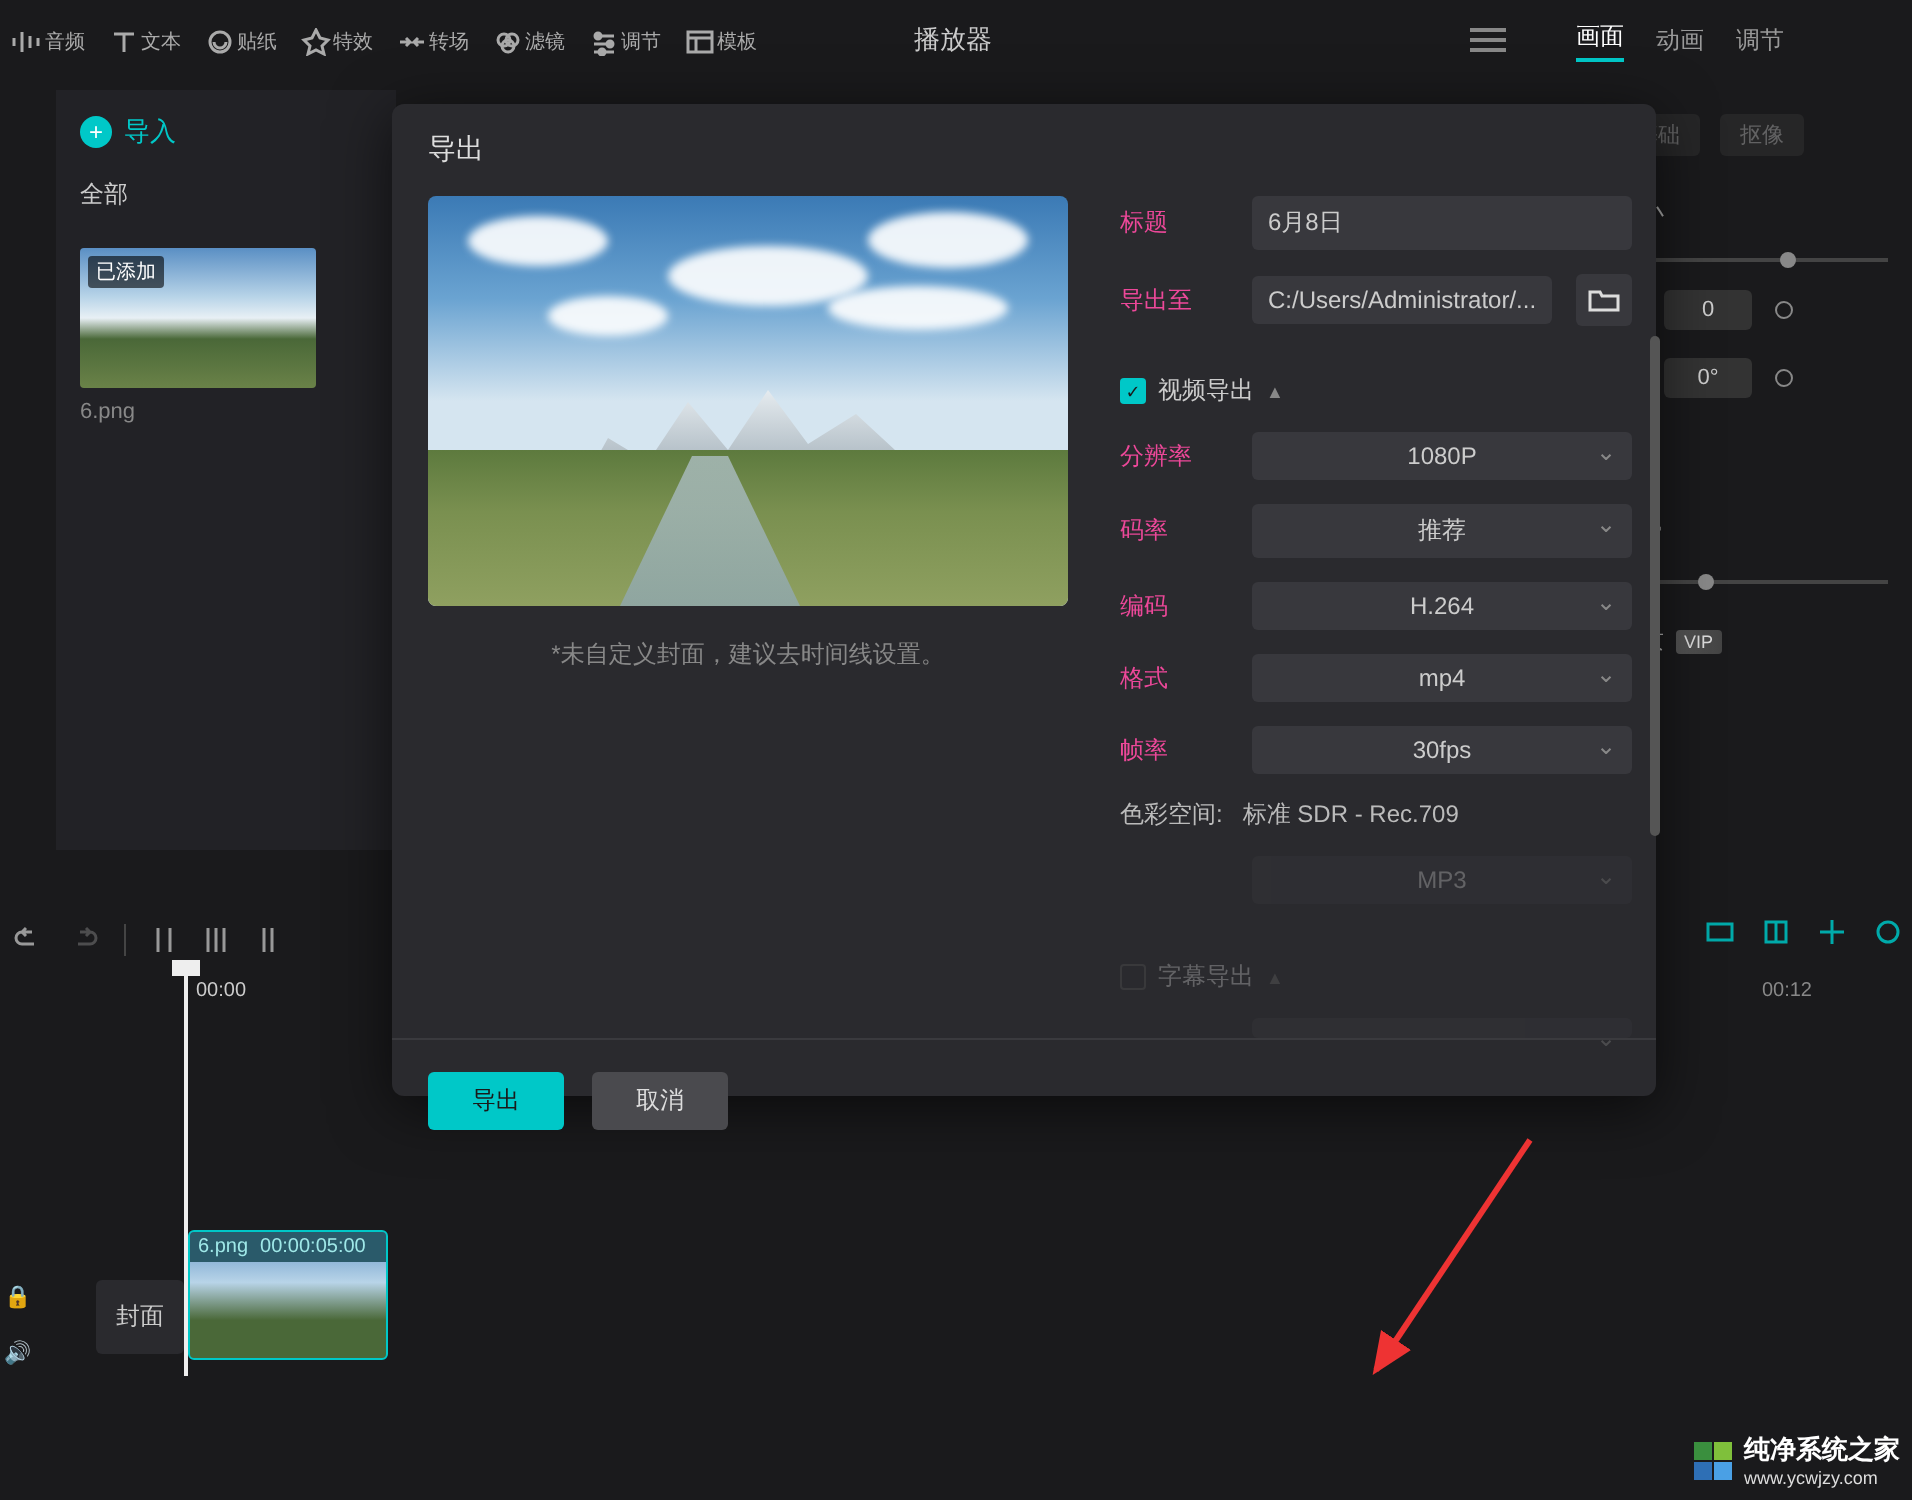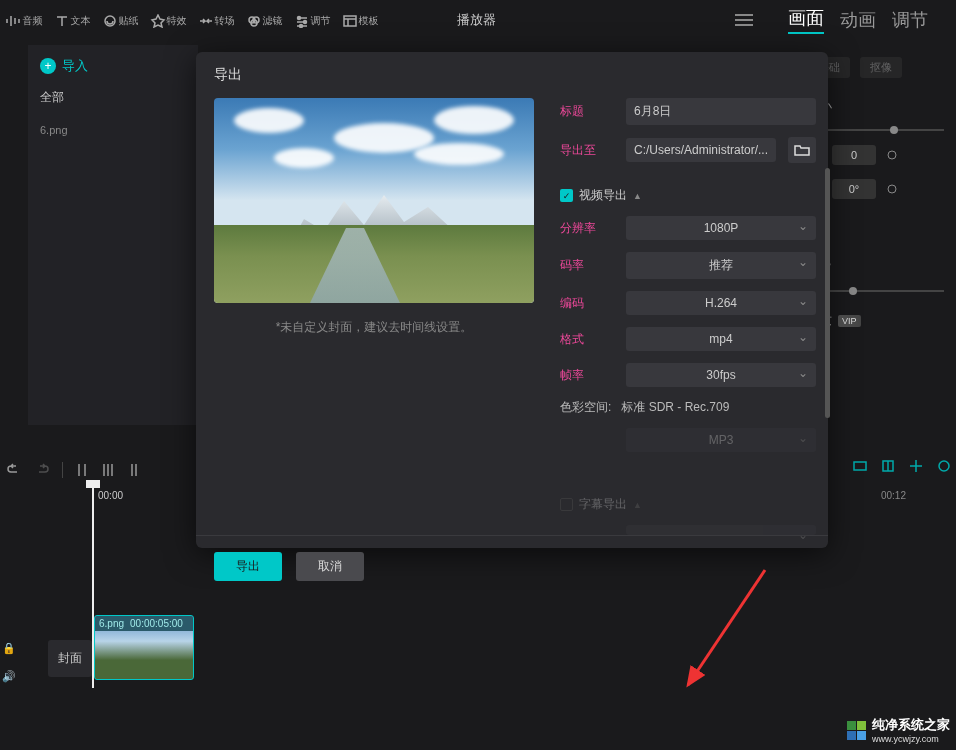--- a/index.html
+++ b/index.html
@@ -9,21 +9,21 @@
 .topbar-item svg { stroke:#aaa; }
 .left-panel { position:absolute; left:28px; top:45px; width:170px; height:380px; background:#222226; }
 .import-row { display:flex; align-items:center; gap:6px; padding:12px; color:#00c8c8; font-size:13px; }
 .import-row .plus { width:16px; height:16px; border-radius:50%; background:#00c8c8; color:#fff; display:flex; align-items:center; justify-content:center; font-size:12px; }
 .tab-all { padding:2px 12px 10px; font-size:12px; color:#ccc; }
 .thumb { margin:8px 12px; width:118px; }
 .thumb-img { width:118px; height:70px; background:linear-gradient(to bottom,#5a8fc4 0%,#b8d4e8 35%,#e8f0f5 50%,#4a6838 65%,#6a8248 100%); border-radius:2px; position:relative; }
 .thumb-badge { position:absolute; top:4px; left:4px; background:rgba(0,0,0,.6); color:#fff; font-size:10px; padding:1px 4px; border-radius:2px; }
 .thumb-label { color:#888; font-size:11px; margin-top:6px; }
 .player-header { position:absolute; left:445px; top:0; width:320px; height:40px; display:flex; align-items:center; padding:0 12px; font-size:13px; color:#ccc; justify-content:space-between; }
-.right-tabs { position:absolute; right:0; top:0; width:180px; height:40px; display:flex; gap:16px; align-items:center; padding:0 12px; font-size:18px; }
+.right-tabs { position:absolute; right:0; top:0; width:180px; height:40px; display:flex; gap:16px; align-items:center; padding:0 12px; font-size:12px; }
 .right-tabs .active { color:#fff; border-bottom:2px solid #00c8c8; padding-bottom:2px; }
 .right-tabs span { color:#999; }
 .right-panel { position:absolute; right:0; top:45px; width:160px; height:380px; padding:12px; font-size:12px; color:#aaa; }
 .right-row { display:flex; align-items:center; margin:14px 0; gap:10px; }
 .num-input { background:#333; color:#ccc; width:44px; height:20px; display:flex; align-items:center; justify-content:center; border-radius:3px; font-size:11px; }
 .slider { flex:1; height:2px; background:#444; position:relative; }
 .slider .knob { position:absolute; width:8px; height:8px; background:#888; border-radius:50%; top:-3px; left:60%; }
 .rp-label { width:14px; }
 .vip-row { display:flex; align-items:center; gap:6px; margin-top:20px; font-size:12px; }
 .vip-badge { background:linear-gradient(90deg,#555,#444); color:#ddd; font-size:9px; padding:1px 4px; border-radius:2px; }
@@ -157,20 +157,23 @@
   <span>调节</span>
 </div>
 
 <div class="left-panel">
   <div class="import-row">
     <div class="plus">+</div>
     <span>导入</span>
   </div>
   <div class="tab-all">全部</div>
   <div class="thumb">
+    <div class="thumb-img">
+      <div class="thumb-badge">已添加</div>
+    </div>
     <div class="thumb-label">6.png</div>
   </div>
 </div>
 
 <div class="right-panel">
   <div style="display:flex;gap:10px;margin-bottom:10px">
     <div class="pill" style="opacity:.5">基础</div>
     <div class="pill" style="opacity:.5">抠像</div>
   </div>
   <div style="margin-top:20px">大小</div>
@@ -320,21 +323,21 @@
       <div class="static-text">
           <span>色彩空间:</span>
           <span>标准 SDR - Rec.709</span>
         </div>
 
       <div class="field disabled">
           <div class="field-label"></div>
           <div class="sel">MP3</div>
         </div>
 
-      <div class="section-chk disabled" style="margin-top:32px">
+      <div class="section-chk disabled" style="margin-top:16px">
         <div class="chk off"></div>
         <span>字幕导出</span>
         <span style="color:#666;font-size:9px">▲</span>
       </div>
       <div class="field disabled">
           <div class="field-label"></div>
           <div class="sel"></div>
         </div>
 
       <div class="scroll-ind"></div>

